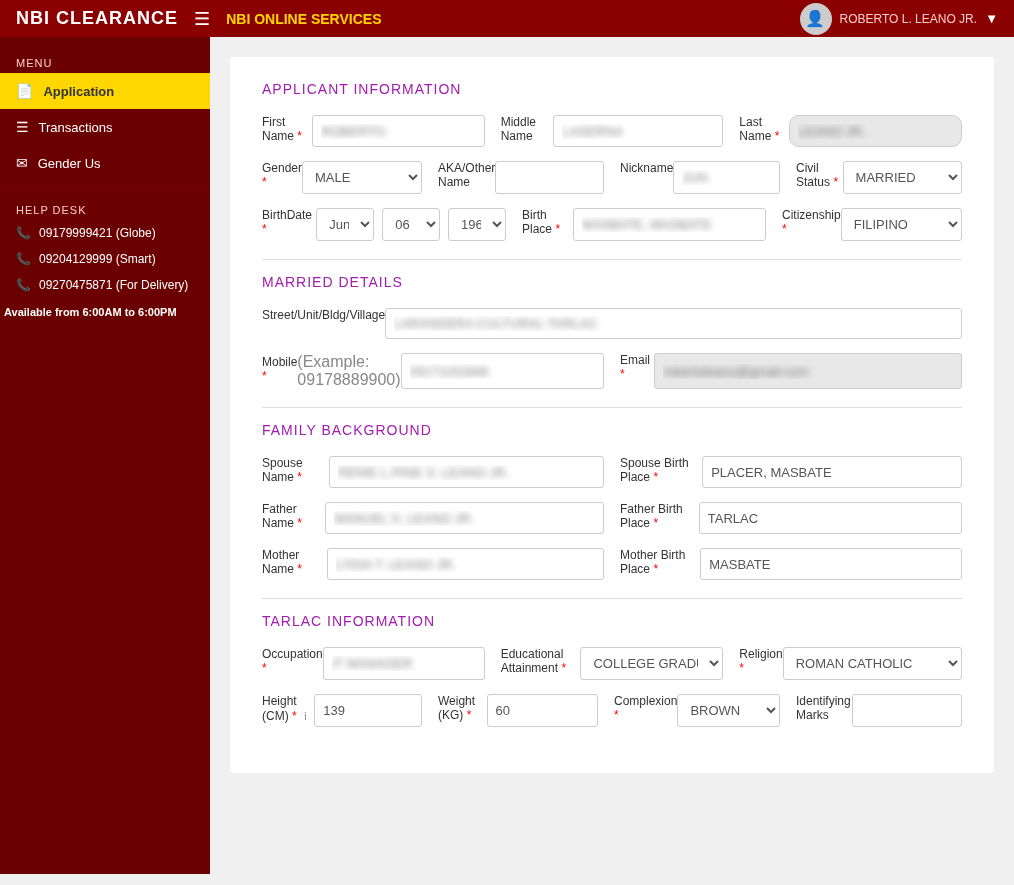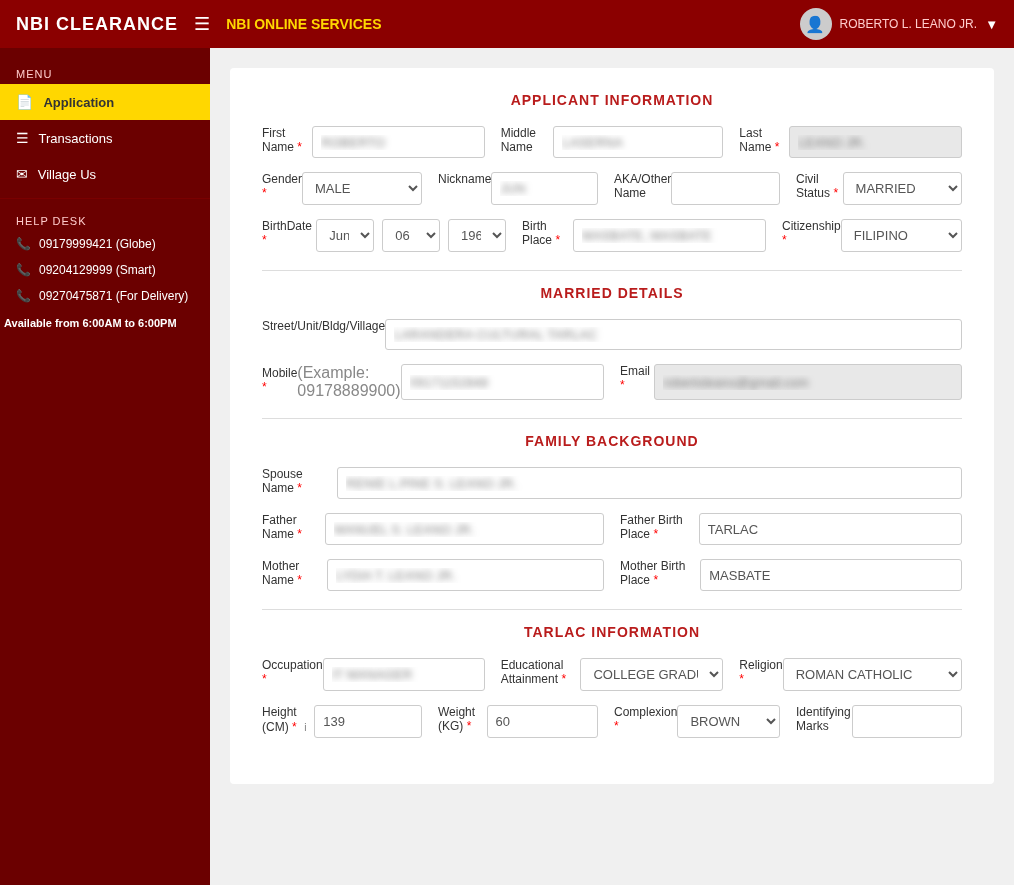--- a/index.html
+++ b/index.html
@@ -5,21 +5,21 @@
     * { box-sizing: border-box; margin: 0; padding: 0; }
     body { font-family: Arial, sans-serif; font-size: 13px; background: #f0f0f0; }
 
     
     .navbar {
       background: #8B0000;
       color: white;
       display: flex;
       align-items: center;
       padding: 0 16px;
-      height: 48px;
+      height: 37px;
       justify-content: space-between;
     }
     .navbar-left { display: flex; align-items: center; gap: 16px; }
     .navbar-brand { font-size: 18px; font-weight: bold; color: white; letter-spacing: 1px; }
     .navbar-menu-icon { color: white; font-size: 18px; cursor: pointer; }
     .navbar-service { color: #FFD700; font-weight: bold; font-size: 14px; }
     .navbar-right { display: flex; align-items: center; gap: 8px; color: white; font-size: 13px; }
     .navbar-avatar {
       width: 32px; height: 32px; border-radius: 50%;
       background: #ccc; display: flex; align-items: center; justify-content: center;
@@ -69,24 +69,24 @@
 
     .form-card {
       background: white;
       border-radius: 4px;
       padding: 24px 32px 32px;
       max-width: 780px;
       margin: 0 auto;
     }
 
     .section-title {
-      text-align: center;
-      font-weight: bold;
+      text-align: left;
+      font-weight: normal;
       font-size: 14px;
-      color: #b91c1c;
+      color: #a21caf;
       margin-bottom: 18px;
       letter-spacing: 1px;
     }
 
     .form-row {
       display: flex;
       gap: 16px;
       margin-bottom: 14px;
       flex-wrap: wrap;
     }
@@ -164,21 +164,21 @@
     <div class="sidebar-item active">
       <span class="sidebar-icon">📄</span>
       <span>Application</span>
     </div>
     <div class="sidebar-item">
       <span class="sidebar-icon">☰</span>
       <span>Transactions</span>
     </div>
     <div class="sidebar-item">
       <span class="sidebar-icon">✉</span>
-      <span>Village Us</span>
+      <span>Gender Us</span>
     </div>
 
     <div class="sidebar-divider"></div>
 
     <div class="help-desk-label">HELP DESK</div>
     <div class="help-item">
       <span>📞</span>
       <span>09179999421 (Globe)</span>
     </div>
     <div class="help-item">
@@ -201,39 +201,39 @@
         <div class="form-group">
           <label><span>First Name</span> <span class="required">*</span></label>
           <input type="text" class="blurred" value="ROBERTO" style="">
         </div>
         <div class="form-group">
           <label><span>Middle Name</span></label>
           <input type="text" class="blurred" value="LASERNA" style="">
         </div>
         <div class="form-group">
           <label><span>Last Name</span> <span class="required">*</span></label>
-          <input type="text" class="blurred" value="LEANO JR." style="background: rgb(232, 232, 232);">
+          <input type="text" class="blurred" value="LEANO JR." style="background: rgb(232, 232, 232); border-radius: 10px;">
         </div>
       </div>
 
       <div class="form-row">
         <div class="form-group" style="max-width:160px;">
           <label><span>Gender</span> <span class="required">*</span></label>
           <select>
             <option>MALE</option>
             <option>FEMALE</option>
           </select>
+        </div>
+        <div class="form-group">
+          <label><span>AKA/Other Name</span></label>
+          <input type="text" value="" style="">
         </div>
         <div class="form-group" style="max-width:160px;">
           <label><span>Nickname</span></label>
           <input type="text" class="blurred" value="JUN" style="">
-        </div>
-        <div class="form-group">
-          <label><span>AKA/Other Name</span></label>
-          <input type="text" value="" style="">
         </div>
         <div class="form-group" style="max-width:180px;">
           <label><span>Civil Status</span> <span class="required">*</span></label>
           <select>
             <option>SINGLE</option>
             <option selected="">MARRIED</option>
             <option>WIDOWED</option>
             <option>SEPARATED</option>
           </select>
         </div>
@@ -293,20 +293,24 @@
       </div>
 
       <div class="divider-section"></div>
       <div class="section-title">FAMILY BACKGROUND</div>
 
       <div class="form-row">
         <div class="form-group">
           <label><span>Spouse Name</span> <span class="required">*</span></label>
           <input type="text" class="blurred" value="RENIE L.PINE S. LEANO JR." style="">
         </div>
+        <div class="form-group">
+          <label><span>Spouse Birth Place</span> <span class="required">*</span></label>
+          <input type="text" value="PLACER, MASBATE" style="">
+        </div>
       </div>
 
       <div class="form-row">
         <div class="form-group">
           <label><span>Father Name</span> <span class="required">*</span></label>
           <input type="text" class="blurred" value="MANUEL S. LEANO JR." style="">
         </div>
         <div class="form-group">
           <label><span>Father Birth Place</span> <span class="required">*</span></label>
           <input type="text" value="TARLAC" style="">

